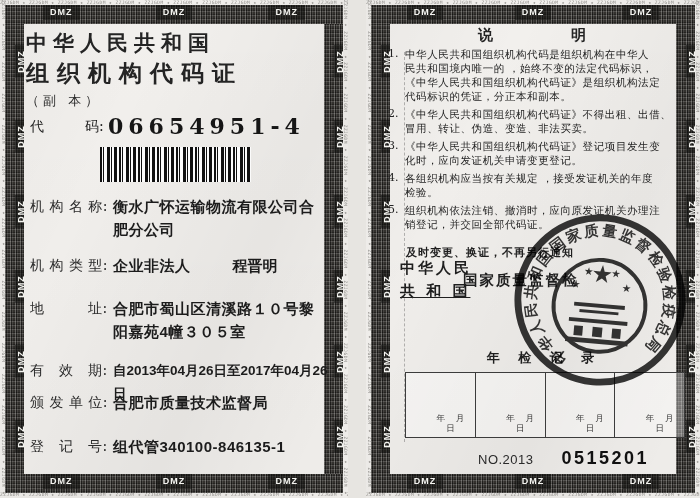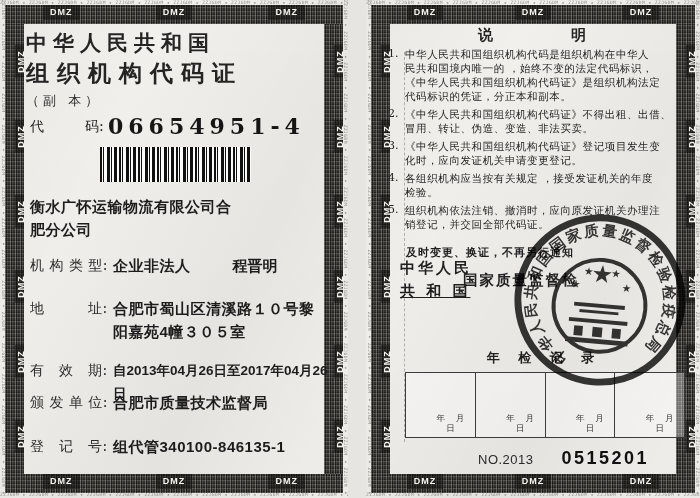--- a/index.html
+++ b/index.html
@@ -186,20 +186,21 @@
 
     <div class="code-row">
       <span class="code-char1">代</span>
       <span class="code-char2">码:</span>
       <span class="code-value">06654951-4</span>
     </div>
 
     <div class="barcode"></div>
 
     <div class="field-row row-name">
+      <span class="field-label">机 构 名 称:</span>
       <span class="field-value">衡水广怀运输物流有限公司合
 肥分公司</span>
     </div>
     <div class="field-row row-type">
       <span class="field-label">机 构 类 型:</span>
       <span class="field-value">企业非法人</span>
       <span class="field-extra">程晋明</span>
     </div>
     <div class="field-row row-addr">
       <span class="field-label">地　　　址:</span>

